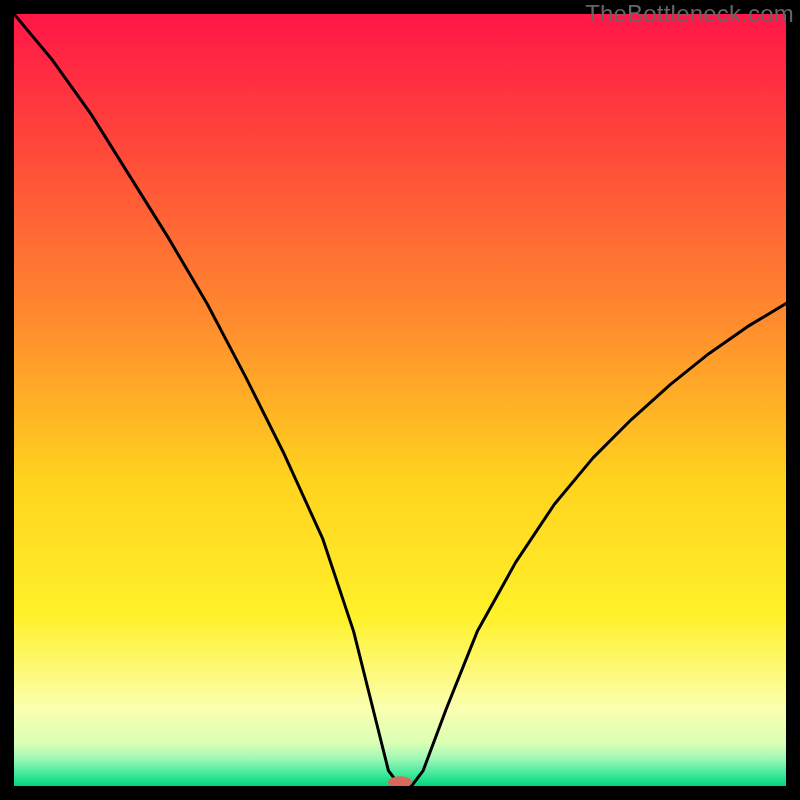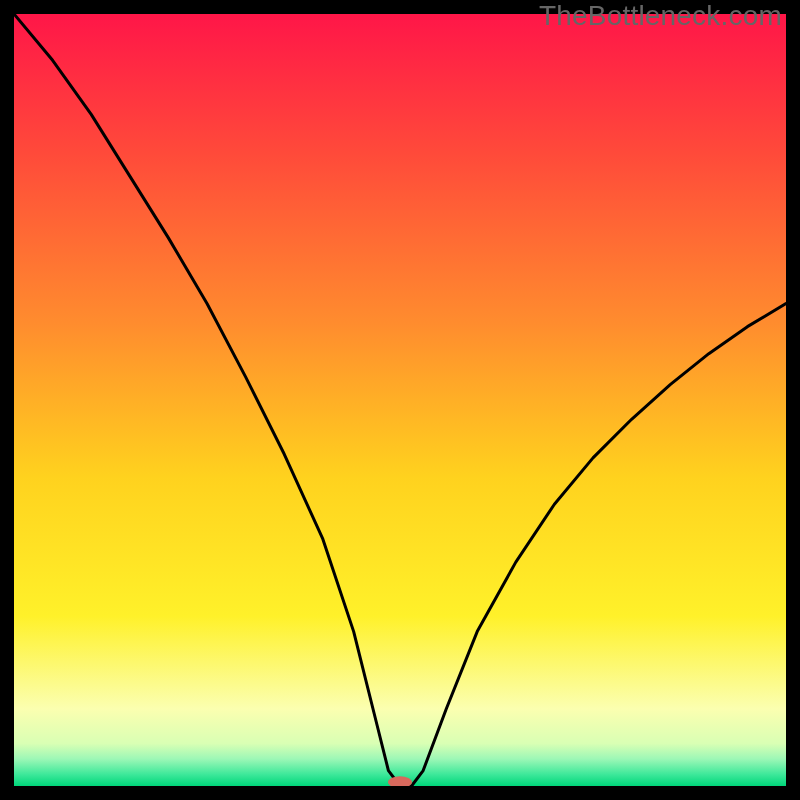--- a/index.html
+++ b/index.html
@@ -25,23 +25,23 @@
     height: 772px;
   }
   .plot svg {
     display: block;
     width: 100%;
     height: 100%;
   }
   .attribution {
     position: absolute;
     top: 0;
-    right: 18px;
+    right: 6px;
     color: #666666;
-    font-size: 28px;
+    font-size: 24px;
     font-weight: 500;
     letter-spacing: 0.2px;
     user-select: none;
   }
 </style>
 </head>
 <body>
 
 <div class="frame">
   <div class="plot">

